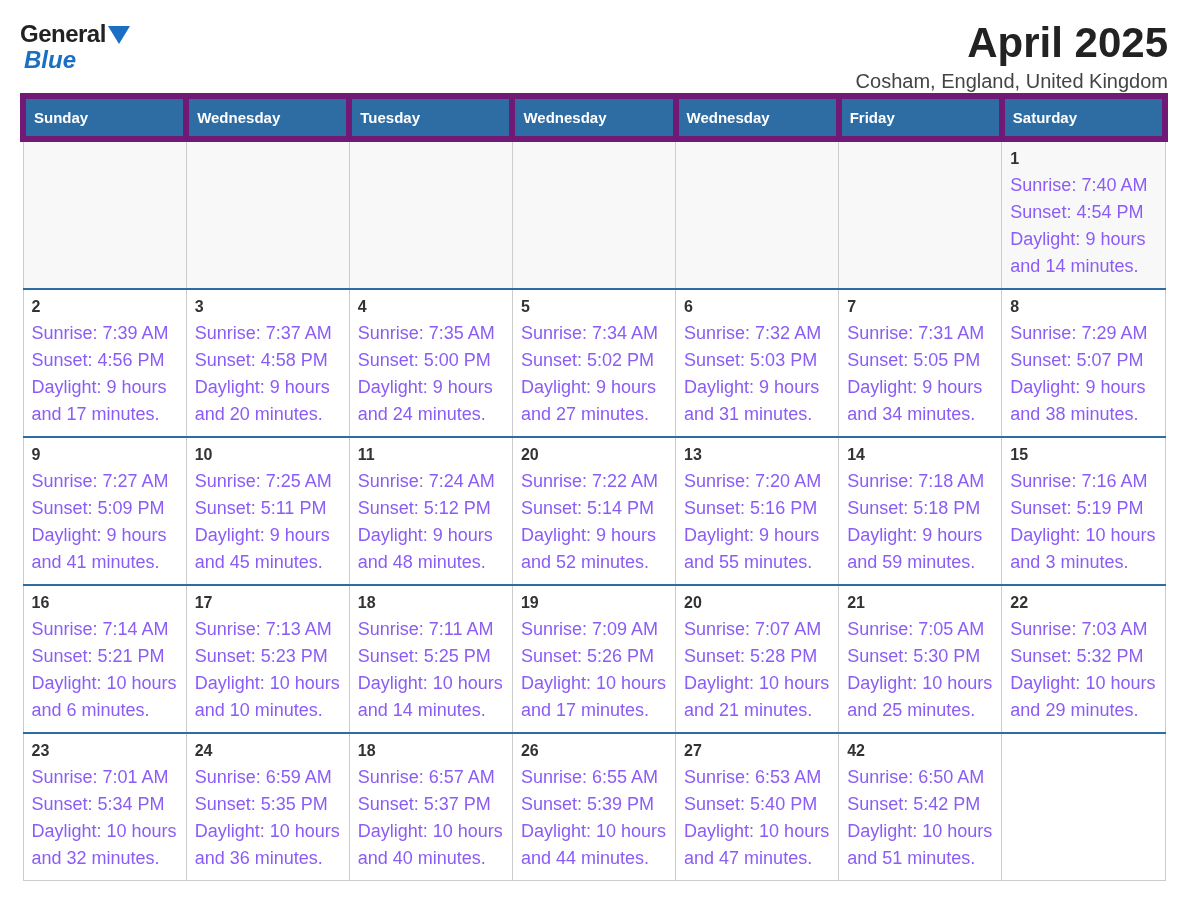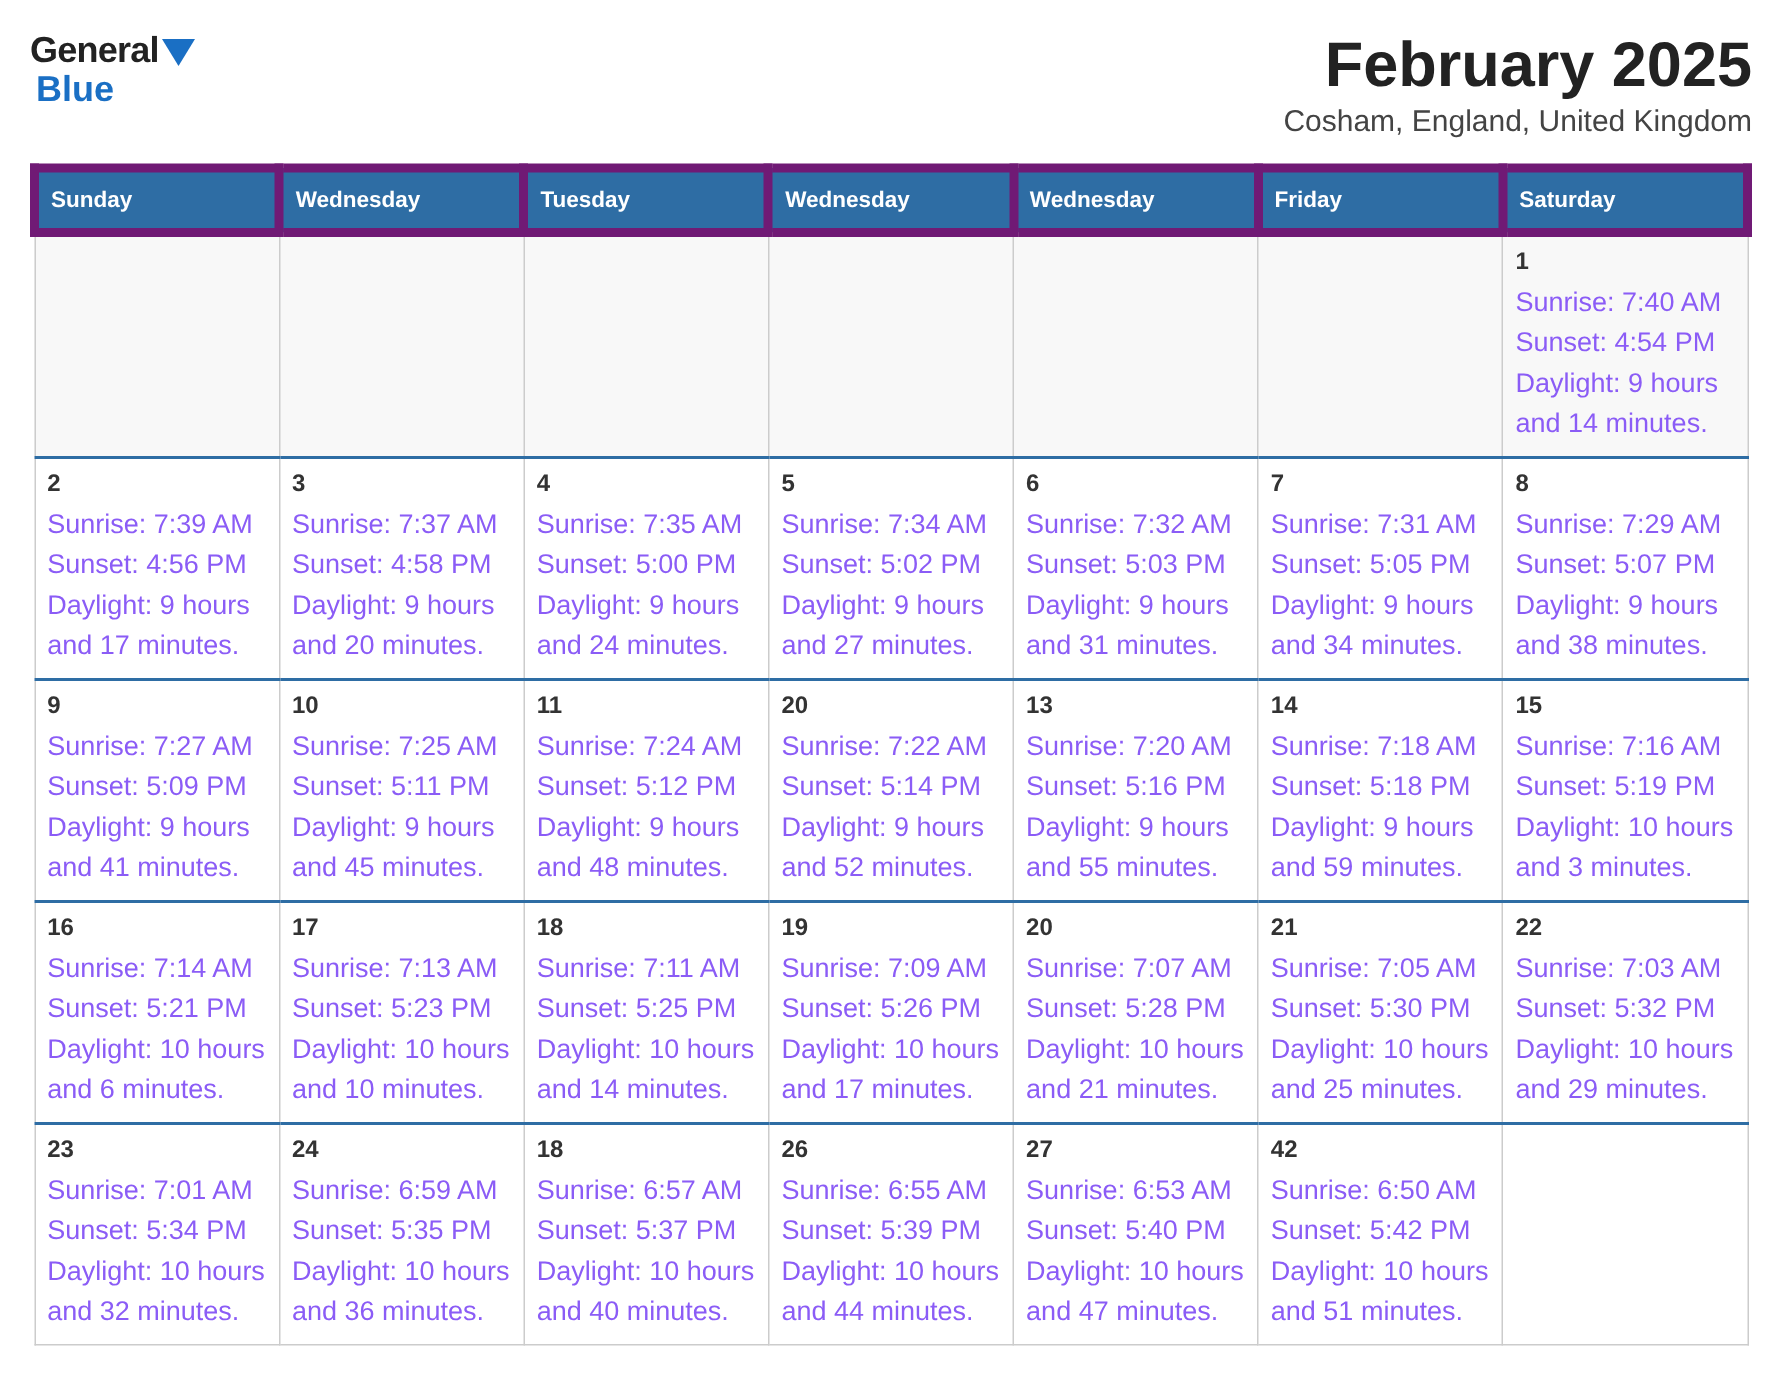--- a/index.html
+++ b/index.html
@@ -6,21 +6,20 @@
     body {
       font-family: Arial, sans-serif;
       background: #fff;
       padding: 20px;
       color: #333;
     }
     .header {
       display: flex;
       justify-content: space-between;
       align-items: flex-start;
-      margin-bottom: 16px;
     }
     .title-block {
       text-align: right;
     }
     .title-block h1 {
       font-size: 42px;
       font-weight: bold;
       color: #222;
       line-height: 1.1;
     }
@@ -79,39 +78,40 @@
       display: flex;
       flex-direction: column;
     }
     .logo-line1 {
       display: flex;
       align-items: center;
     }
     .logo-line2 {
       display: flex;
       margin-top: -2px;
+      font-style: italic;
     }
   </style>
 </head>
 <body>
 
 <div class="header">
   <div class="logo-wrapper">
     <div class="logo-line1">
       <span style="font-size:24px;font-weight:bold;color:#222;letter-spacing:-0.5px;">General</span>
       <svg width="22" height="18" viewBox="0 0 22 18" style="margin-left:2px;margin-top:2px;">
         <polygon points="0,0 22,0 11,18" fill="#1a6fc4"></polygon>
       </svg>
     </div>
     <div class="logo-line2">
       <span style="font-size:24px;font-weight:bold;color:#1a6fc4;margin-left:4px;">Blue</span>
     </div>
   </div>
   <div class="title-block">
-    <h1>February 2025</h1>
+    <h1>April 2025</h1>
     <h2>Cosham, England, United Kingdom</h2>
   </div>
 </div>
 
 <table class="calendar">
   <thead>
     <tr>
     <th>Sunday</th>
         <th>Wednesday</th>
         <th>Tuesday</th>

